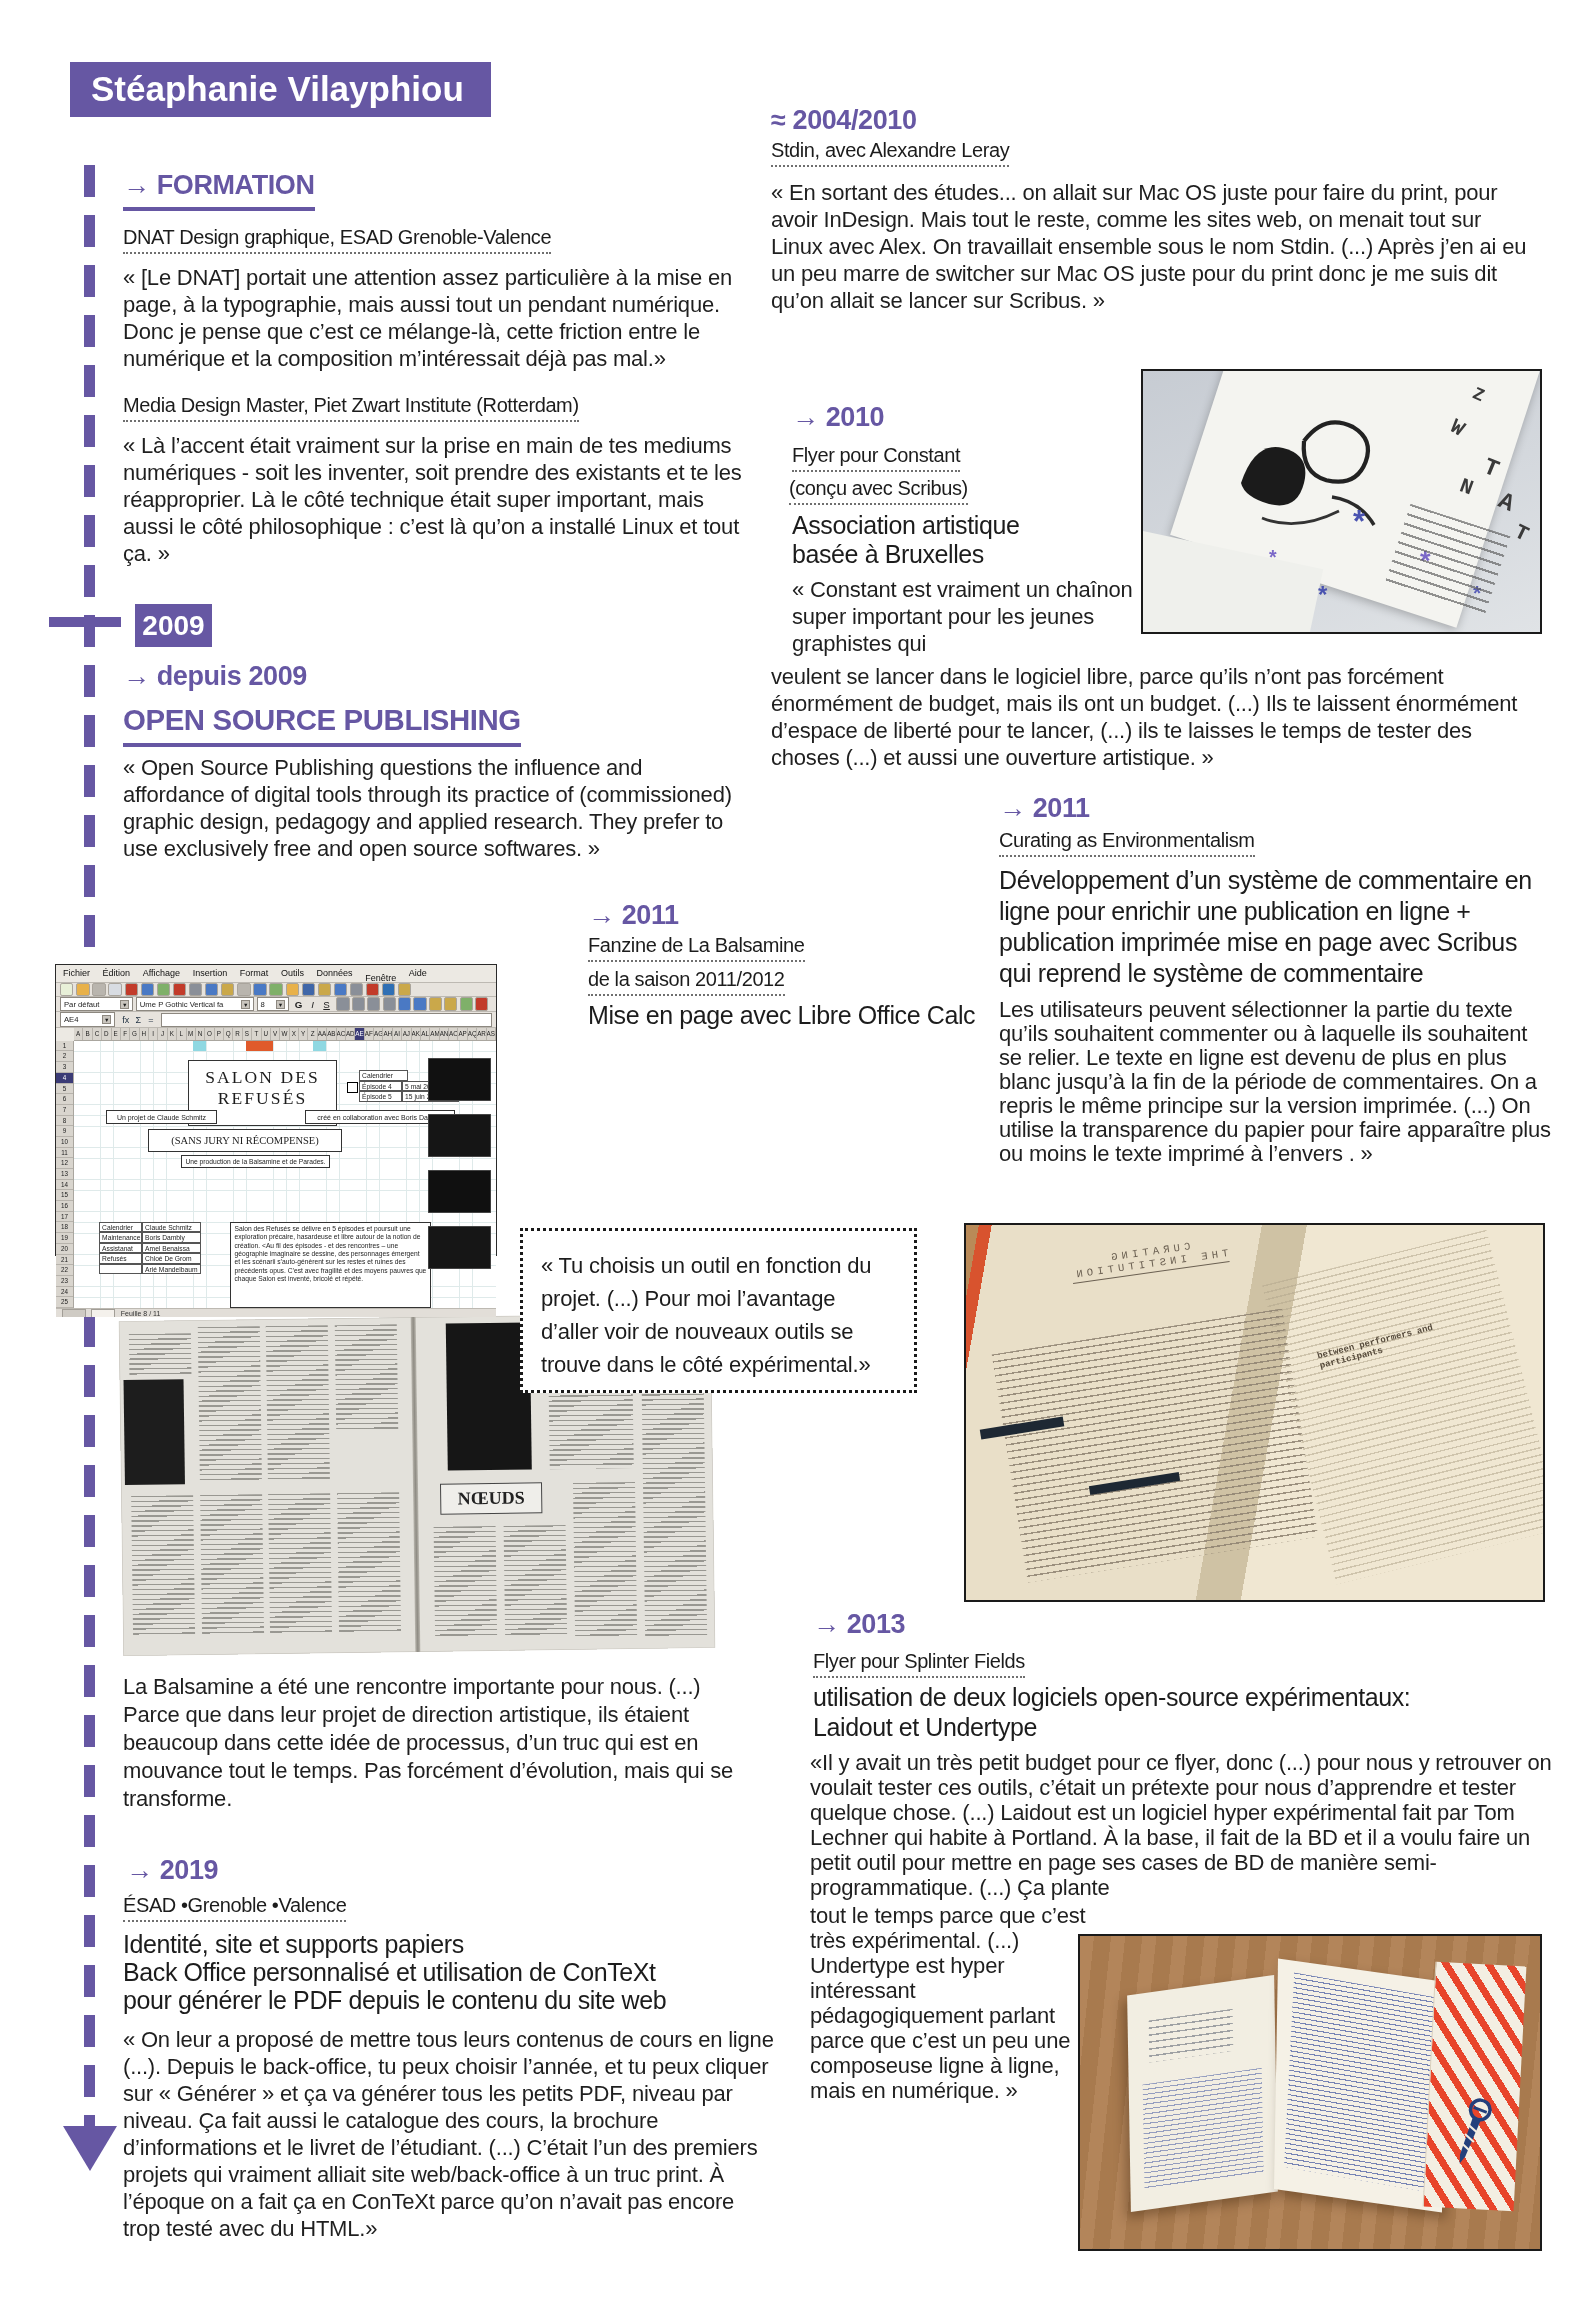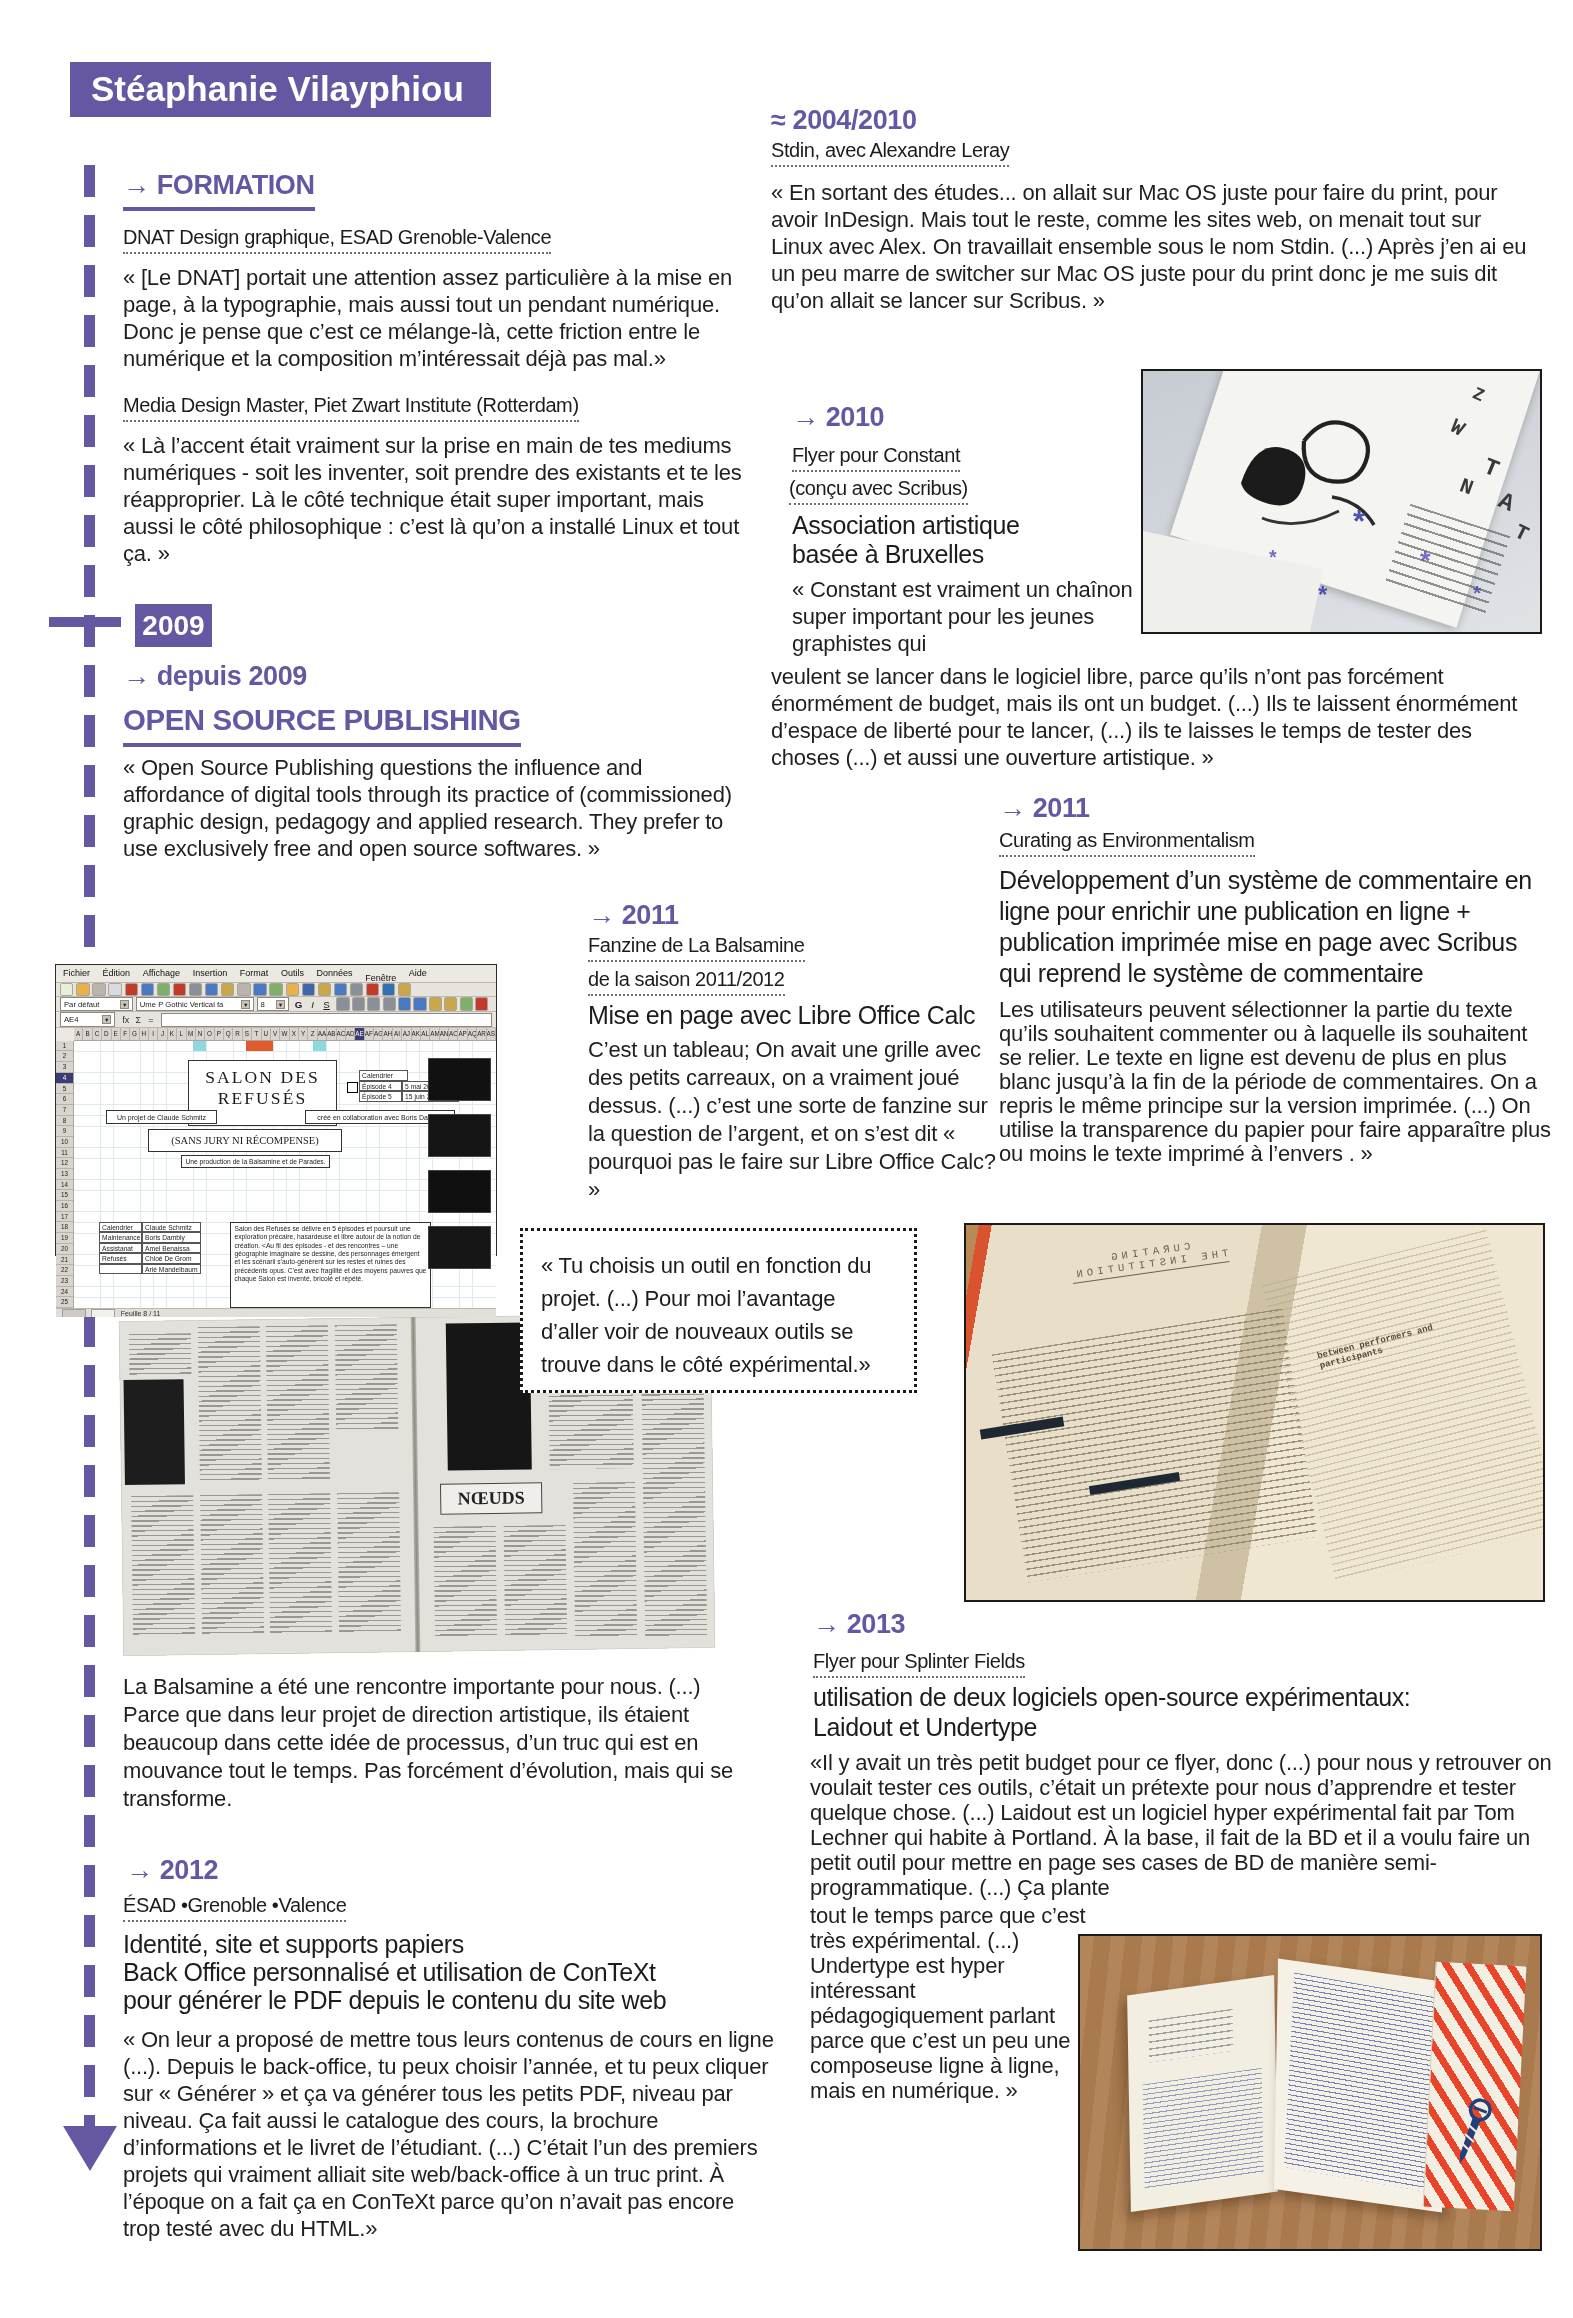--- a/index.html
+++ b/index.html
@@ -167,21 +167,20 @@
         <line x1="22" y1="56" x2="38" y2="62" stroke="#f3eee2" stroke-width="3"></line>
         <line x1="23" y1="70" x2="37" y2="76" stroke="#f3eee2" stroke-width="3"></line>
       </svg>
     </div>
   </div>
 
   <div class="abs ylabel" style="left:588px;top:900px;">→ 2011</div>
   <div class="abs" style="left:588px;top:934px;"><span class="dotted">Fanzine de La Balsamine</span></div>
   <div class="abs" style="left:588px;top:968px;"><span class="dotted">de la saison 2011/2012</span></div>
   <div class="abs subline" style="left:588px;top:1001px;">Mise en page avec Libre Office Calc</div>
-  <div class="abs quote" style="left:588px;top:1036px;width:410px;line-height:28px;">C’est un tableau; On avait une grille avec des petits carreaux, on a vraiment joué dessus. (...) c’est une sorte de fanzine sur la question de l’argent, et on s’est dit « pourquoi pas le faire sur Libre Office Calc? »</div>
 
   <div class="abs mag" style="left:121px;top:1317px;width:592px;height:335px;transform:rotate(-0.8deg);z-index:3;">
     <div class="abs" style="left:49.4%;top:0;width:4.2px;height:100%;background:linear-gradient(to right,#b9b6ae,#8f8c84,#b9b6ae);"></div>
     <div class="abs" style="left:4.2px;top:59px;width:60px;height:105px;background:#1d1d1d;"></div>
     <div class="abs" style="left:327px;top:7px;width:84px;height:147px;background:#161616;"></div>
     <div class="abs" style="left:319px;top:167px;width:102px;height:31px;border:1.4px solid #444;text-align:center;font-family:'Liberation Serif',serif;font-weight:bold;font-size:18px;line-height:28px;color:#222;background:#efeeea;">NŒUDS</div>
     <div id="mag-columns">
         <div class="txtcol" style="left: 9.8px; top: 12.6px; width: 62px; height: 41px;"></div>
         <div class="txtcol" style="left: 79px; top: 7px; width: 62px; height: 154px;"></div>
         <div class="txtcol" style="left: 147px; top: 7px; width: 62px; height: 154px;"></div>
@@ -408,21 +407,21 @@
       </div>
     </div>
     <div class="calc-status">
       <span class="sheettab"></span>
       <span class="sheettab" style="background:#f4f1ec;"></span>
       <span>Feuille 8 / 11</span>
     </div>
   </div>
 
   <div class="abs quote" style="left:123px;top:1673px;width:635px;line-height:28px;">La Balsamine a été une rencontre importante pour nous. (...) Parce que dans leur projet de direction artistique, ils étaient beaucoup dans cette idée de processus, d’un truc qui est en mouvance tout le temps. Pas forcément d’évolution, mais qui se transforme.</div>
-  <div class="abs ylabel" style="left:126px;top:1855px;">→ 2012</div>
+  <div class="abs ylabel" style="left:126px;top:1855px;">→ 2019</div>
   <div class="abs" style="left:123px;top:1894px;"><span class="dotted">ÉSAD •Grenoble •Valence</span></div>
   <div class="abs subline" style="left:123px;top:1930px;">Identité, site et supports papiers</div>
   <div class="abs subline" style="left:123px;top:1958px;">Back Office personnalisé et utilisation de ConTeXt</div>
   <div class="abs subline" style="left:123px;top:1986px;">pour générer le PDF depuis le contenu du site web</div>
   <div class="abs quote" style="left:123px;top:2026px;width:652px;line-height:27px;">« On leur a proposé de mettre tous leurs contenus de cours en ligne (...). Depuis le back-office, tu peux choisir l’année, et tu peux cliquer sur « Générer » et ça va générer tous les petits PDF, niveau par niveau. Ça fait aussi le catalogue des cours, la brochure d’informations et le livret de l’étudiant. (...) C’était l’un des premiers projets qui vraiment alliait site web/back-office à un truc print. À l’époque on a fait ça en ConTeXt parce qu’on n’avait pas encore trop testé avec du HTML.»</div>
 
 </div>
 
 
 </body></html>

